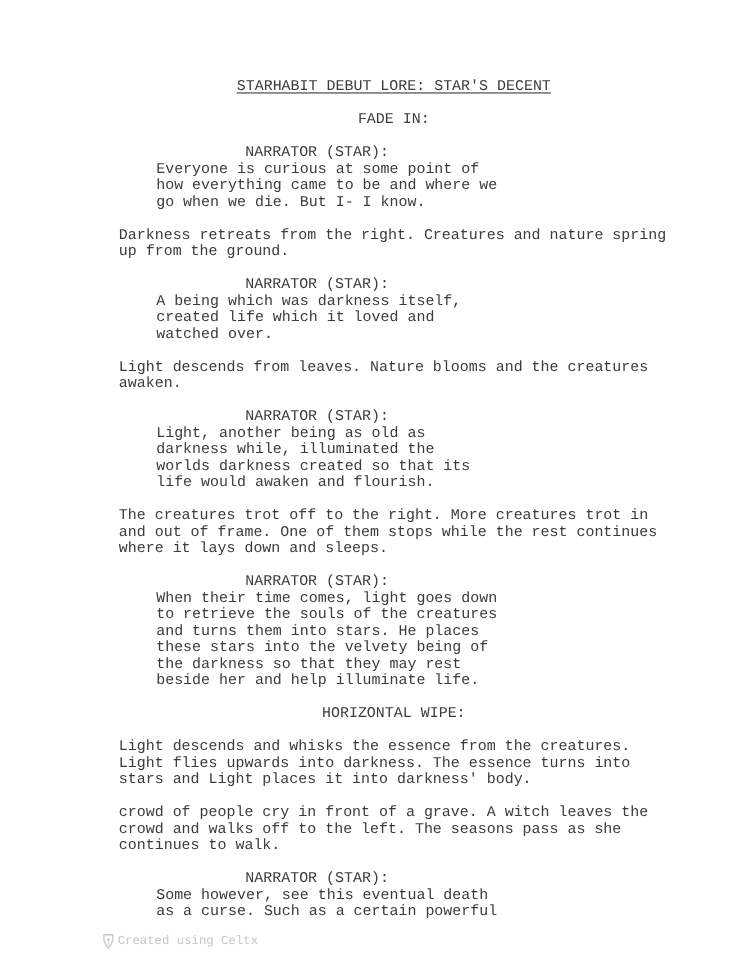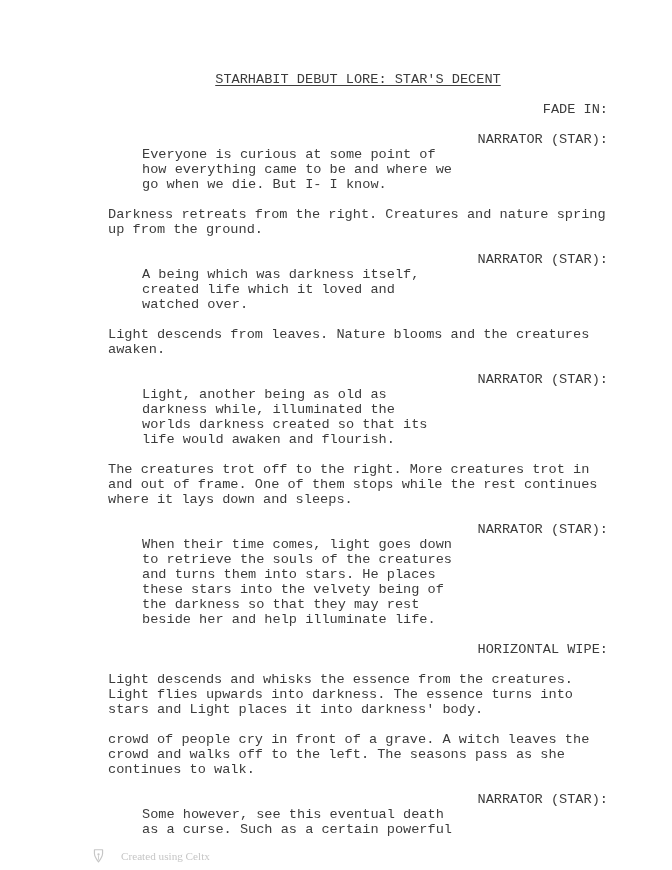--- a/index.html
+++ b/index.html
@@ -27,40 +27,39 @@
   .block {
     margin: 0 0 15px 0;
     white-space: pre-wrap;
   }
   .block.title {
     text-align: center;
     text-decoration: underline;
     text-underline-offset: 2px;
   }
   .block.transition {
-    text-align: right;
+    text-align: center;
   }
   .block.dialogue .cue {
     margin-left: 115px;
     white-space: pre;
-    text-align: right;
   }
   .block.dialogue .lines {
     margin-left: 34px;
     white-space: pre-wrap;
   }
   .footer {
     position: absolute;
     left: 92px;
     top: 848px;
     display: flex;
     align-items: center;
-    gap: 16px;
+    gap: 2px;
     color: #c6c6c6;
-    font-family: Liberation Serif, serif;
+    font-family: Liberation Mono, monospace;
     font-size: 11.2px;
     line-height: 16px;
   }
   .footer .nib {
     display: inline-flex;
     width: 13px;
     height: 16px;
   }
 </style>
 </head>

